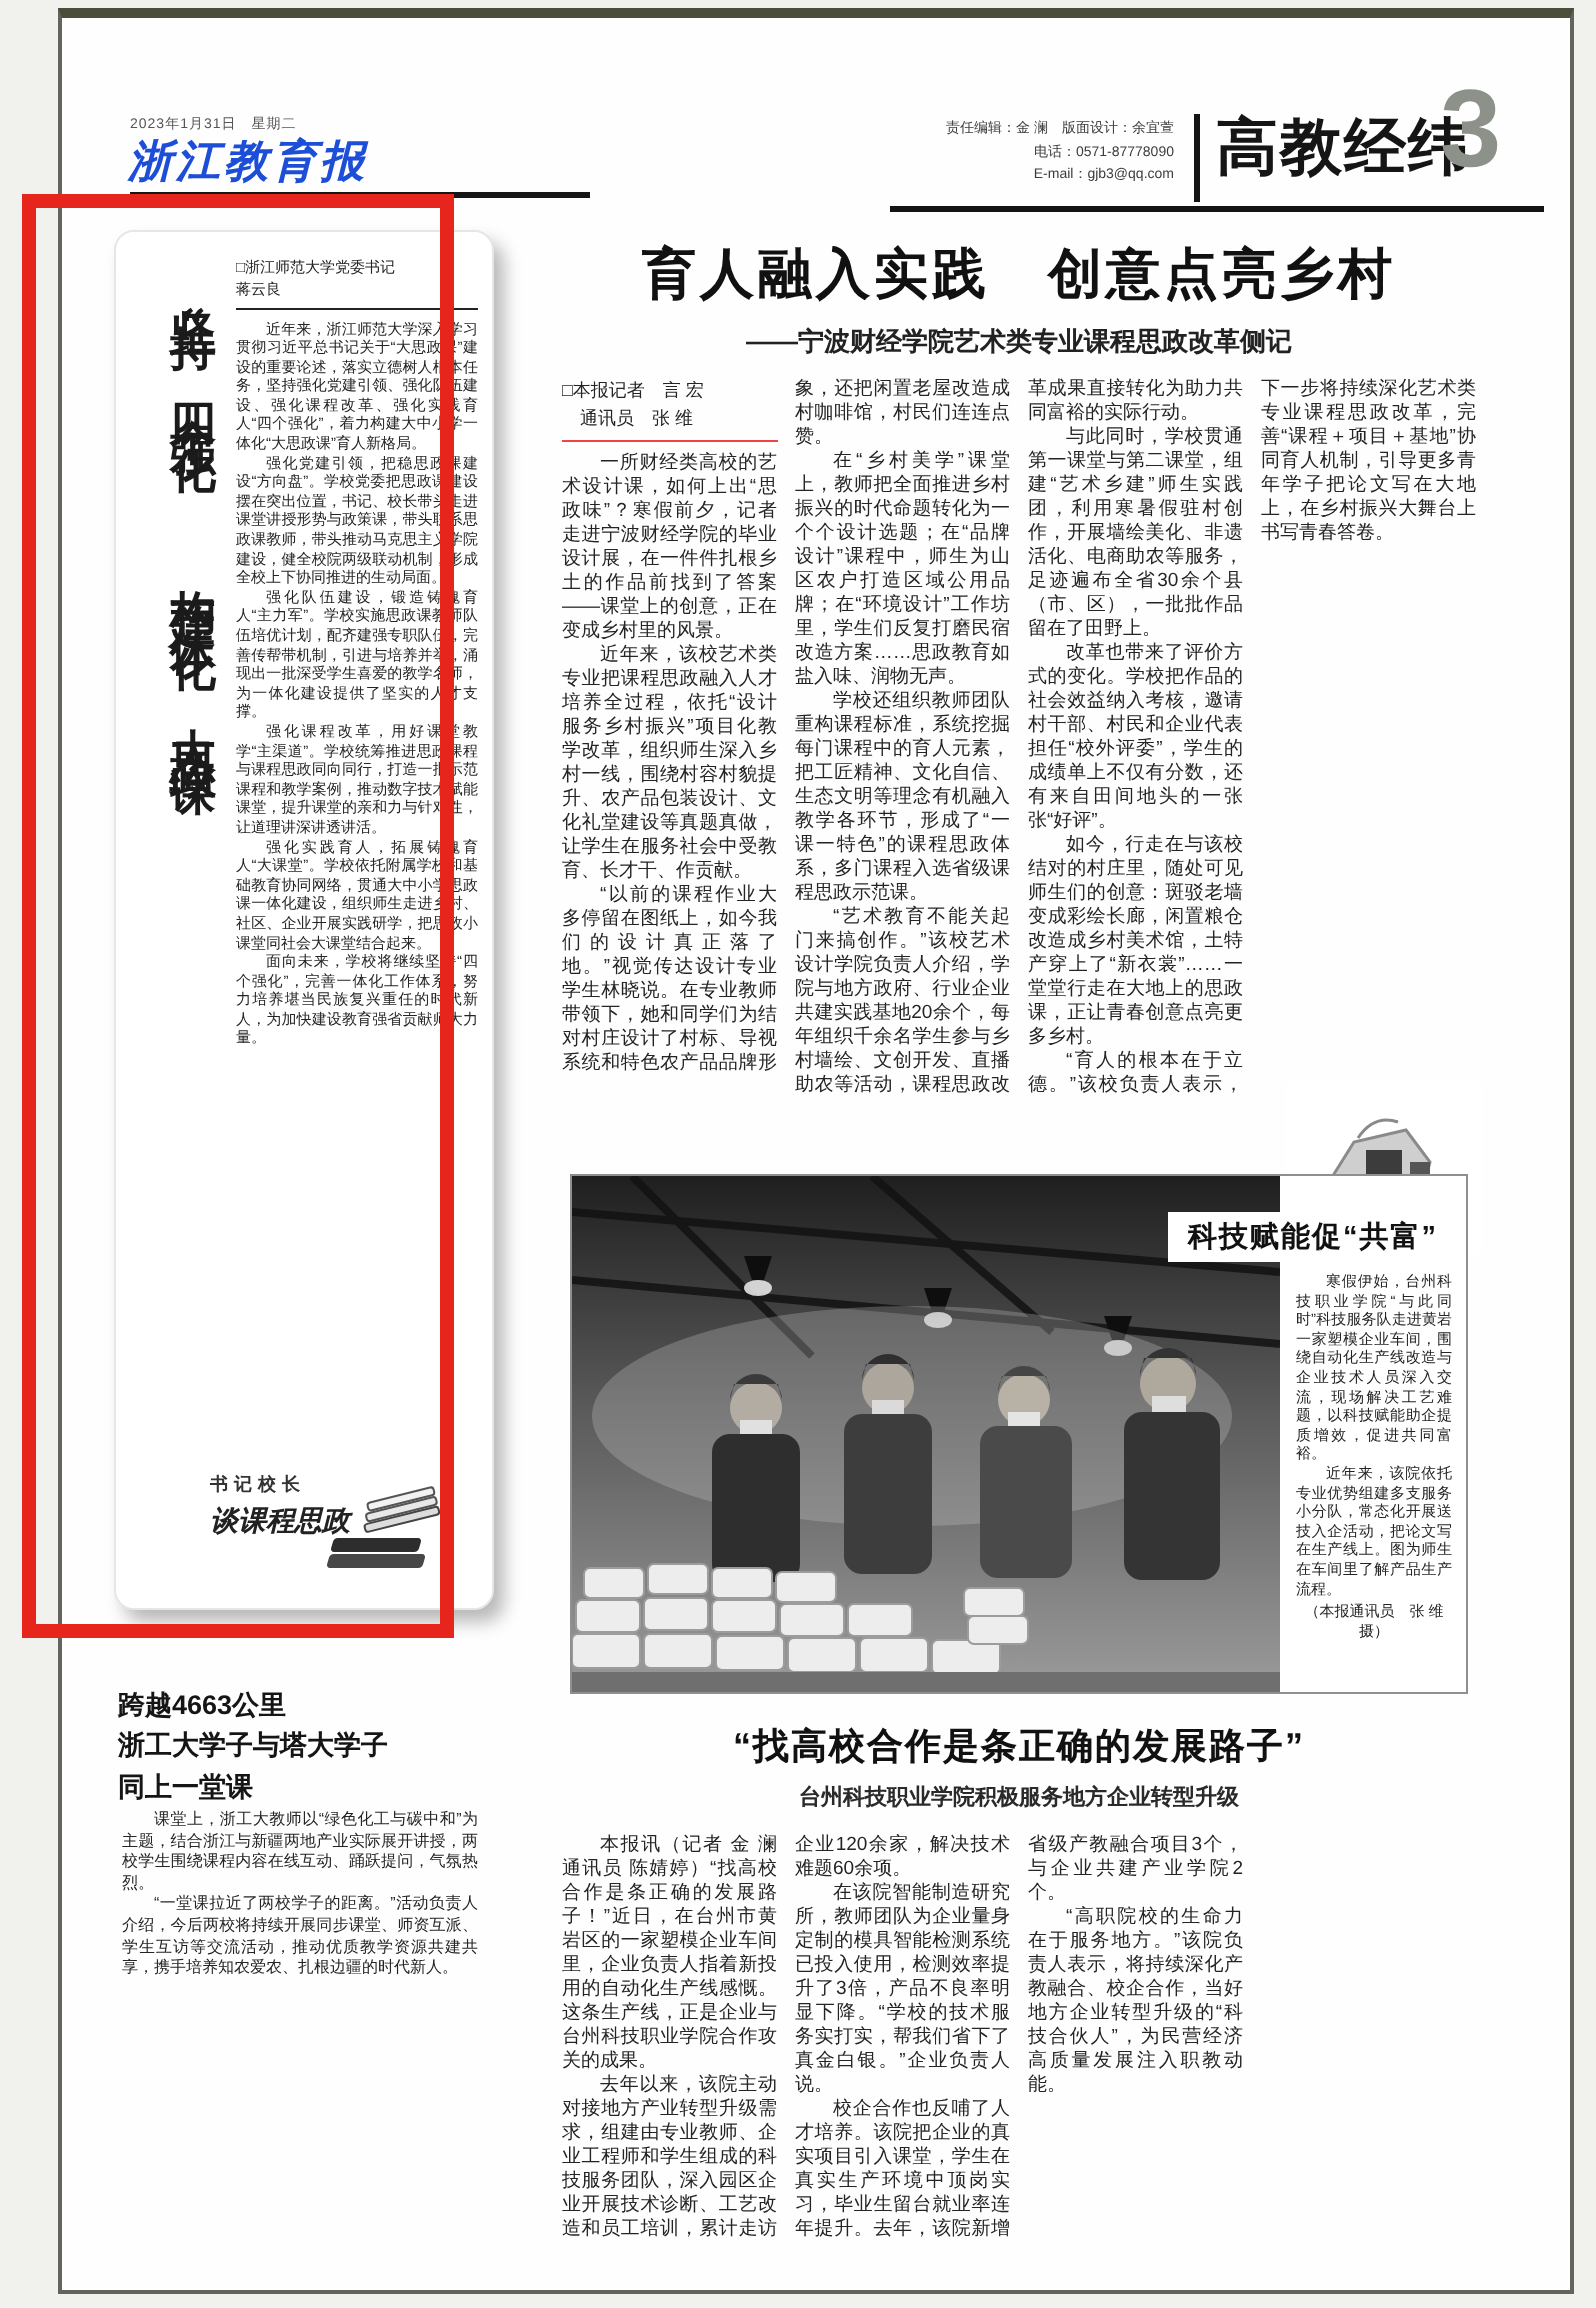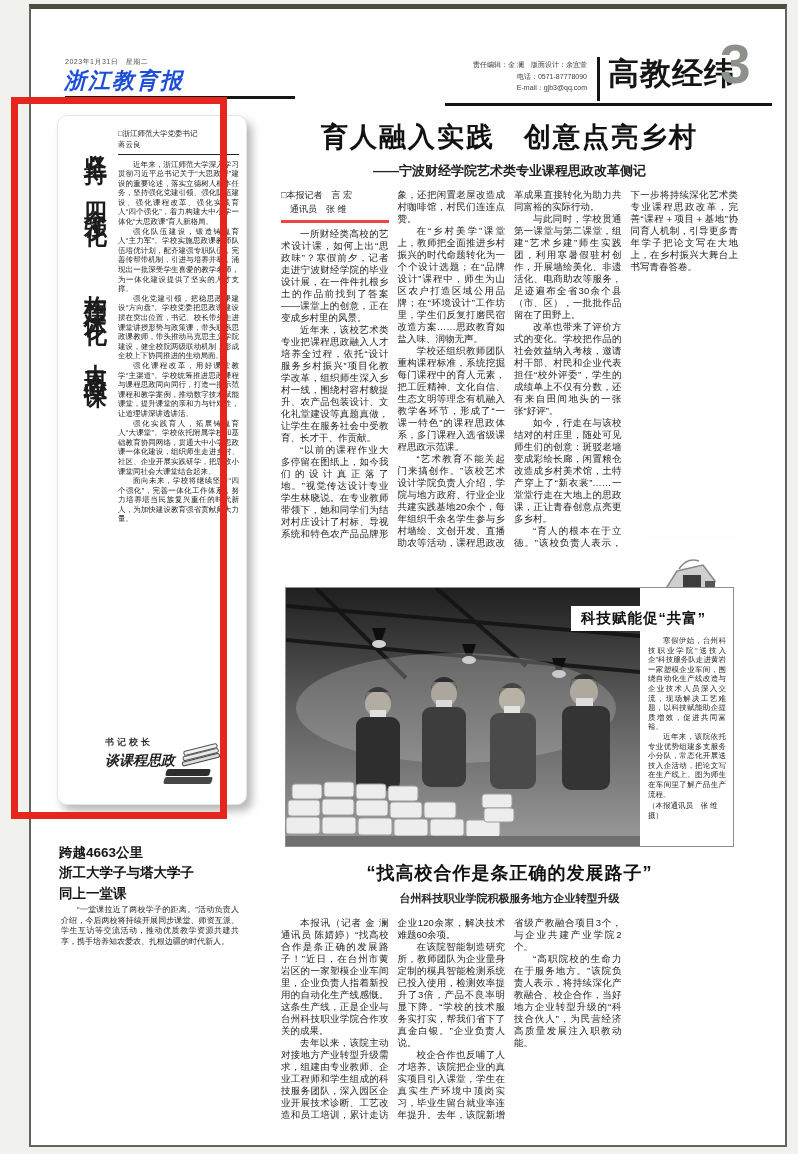--- a/index.html
+++ b/index.html
@@ -31,30 +31,30 @@
   .badge-l1{font-size:9px;font-weight:700;letter-spacing:3px;color:#333;}
   .badge-l2{font-size:14px;font-weight:700;font-style:italic;font-family:"DejaVu Serif",serif;color:#222;margin-top:3px;}
   .badge svg{position:absolute;right:0;bottom:2px;}
   
   .main-art{left:250px;top:110px;width:457px;}
   .main-title{text-align:center;font-size:27px;font-weight:900;letter-spacing:2px;color:#111;}
   .main-sub{text-align:center;font-size:13px;font-weight:700;color:#222;margin-top:7px;}
   .cols{column-count:4;column-gap:9px;column-fill:auto;font-size:9.5px;line-height:12px;text-align:justify;color:#242424;overflow:hidden;}
   .cols p{text-indent:2em;}
   .main-body{margin-top:9px;height:360px;position:relative;}
-  .byline{font-size:9px;line-height:1.55;border-bottom:3px solid #ef4444;padding-bottom:3px;margin-bottom:5px;}
+  .byline{font-size:9px;line-height:1.55;border-bottom:1px solid #ef4444;padding-bottom:3px;margin-bottom:5px;}
   .byline p{text-indent:0;}
   .end-illo{left:362px;top:352px;width:98px;height:86px;background:#fff;}
   
   .photo-block{left:254px;top:578px;width:449px;height:260px;border:1px solid #8f8f8f;background:#fff;box-sizing:border-box;display:flex;}
   .photo-wrap{width:354px;height:258px;flex:none;}
   .cap-panel{flex:1;position:relative;padding:48px 7px 8px 8px;box-sizing:border-box;font-size:7.5px;line-height:9.6px;text-align:justify;color:#242424;overflow:hidden;}
   .cap-panel p{text-indent:2em;}
-  .cap-panel p:last-child{text-indent:0;text-align:left;margin-top:2px;}
-  .photo-title{position:absolute;top:18px;right:20px;background:#fff;padding:3px 7px 3px 10px;font-size:14.5px;font-weight:800;letter-spacing:1px;color:#111;white-space:nowrap;}
+  .cap-panel p:last-child{text-indent:0;text-align:center;margin-top:2px;}
+  .photo-title{position:absolute;top:18px;right:7px;background:#fff;padding:3px 7px 3px 10px;font-size:14.5px;font-weight:800;letter-spacing:1px;color:#111;white-space:nowrap;}
   
   .bl-title{left:28px;top:834px;font-size:13.5px;line-height:1.5;font-weight:800;color:#151515;}
   .bl-title p{margin:0;}
   .bl-body{left:30px;top:896px;width:178px;height:235px;font-size:8px;line-height:10.6px;text-align:justify;color:#242424;overflow:hidden;}
   .bl-body p{text-indent:2em;}
   
   .br-art{left:250px;top:852px;width:457px;}
   .br-title{text-align:center;font-size:18px;font-weight:900;letter-spacing:1px;color:#111;}
   .br-sub{text-align:center;font-size:11px;font-weight:700;color:#2a2a2a;margin-top:6px;}
   .br-body{margin-top:11px;height:204px;}
@@ -80,22 +80,22 @@
 
   <div class="abs card">
     <div class="abs v-title">坚持“四个强化”　构建一体化“大思政课”</div>
     <div class="abs card-content">
       <div class="l-byline">
         <p>□浙江师范大学党委书记</p>
         <p>蒋云良</p>
       </div>
       <div class="l-body">
           <p>近年来，浙江师范大学深入学习贯彻习近平总书记关于“大思政课”建设的重要论述，落实立德树人根本任务，坚持强化党建引领、强化队伍建设、强化课程改革、强化实践育人“四个强化”，着力构建大中小学一体化“大思政课”育人新格局。</p>
+          <p>强化党建引领，把稳思政课建设“方向盘”。学校党委把思政课建设摆在突出位置，书记、校长带头走进课堂讲授形势与政策课，带头联系思政课教师，带头推动马克思主义学院建设，健全校院两级联动机制，形成全校上下协同推进的生动局面。</p>
           <p>强化队伍建设，锻造铸魂育人“主力军”。学校实施思政课教师队伍培优计划，配齐建强专职队伍，完善传帮带机制，引进与培养并举，涌现出一批深受学生喜爱的教学名师，为一体化建设提供了坚实的人才支撑。</p>
-          <p>强化党建引领，把稳思政课建设“方向盘”。学校党委把思政课建设摆在突出位置，书记、校长带头走进课堂讲授形势与政策课，带头联系思政课教师，带头推动马克思主义学院建设，健全校院两级联动机制，形成全校上下协同推进的生动局面。</p>
           <p>强化课程改革，用好课堂教学“主渠道”。学校统筹推进思政课程与课程思政同向同行，打造一批示范课程和教学案例，推动数字技术赋能课堂，提升课堂的亲和力与针对性，让道理讲深讲透讲活。</p>
           <p>强化实践育人，拓展铸魂育人“大课堂”。学校依托附属学校和基础教育协同网络，贯通大中小学思政课一体化建设，组织师生走进乡村、社区、企业开展实践研学，把思政小课堂同社会大课堂结合起来。</p>
           <p>面向未来，学校将继续坚持“四个强化”，完善一体化工作体系，努力培养堪当民族复兴重任的时代新人，为加快建设教育强省贡献师大力量。</p>
         </div>
       <div class="abs badge">
         <div class="abs badge-txt">
           <div class="badge-l1">书记校长</div>
           <div class="badge-l2">谈课程思政</div>
         </div>
         <svg width="64" height="46" viewBox="0 0 64 46">
@@ -201,33 +201,34 @@
               <rect x="144" y="231" width="34" height="17" rx="3"></rect>
               <rect x="180" y="232" width="34" height="17" rx="3"></rect>
             <rect x="196" y="206" width="30" height="14" rx="3"></rect>
               <rect x="198" y="220" width="30" height="14" rx="3"></rect>
           </g>
         </g>
         <rect x="0" y="248" width="354" height="10" fill="#6f6f6f"></rect>
       </svg>
     </div>
     <div class="cap-panel">
-        <p>寒假伊始，台州科技职业学院“送技入企”科技服务队走进黄岩一家塑模企业车间，围绕自动化生产线改造与企业技术人员深入交流，现场解决工艺难题，以科技赋能助企提质增效，促进共同富裕。</p>
+        <p>寒假伊始，台州科技职业学院“与此同时”科技服务队走进黄岩一家塑模企业车间，围绕自动化生产线改造与企业技术人员深入交流，现场解决工艺难题，以科技赋能助企提质增效，促进共同富裕。</p>
         <p>近年来，该院依托专业优势组建多支服务小分队，常态化开展送技入企活动，把论文写在生产线上。图为师生在车间里了解产品生产流程。</p>
         <p>（本报通讯员　张 维 摄）</p>
       </div>
     <div class="photo-title">科技赋能促“共富”</div>
   </div>
 
   <div class="abs bl-title">
       <p>跨越4663公里</p>
       <p>浙工大学子与塔大学子</p>
       <p>同上一堂课</p>
     </div>
   <div class="abs bl-body">
+      <p>课堂上，浙工大教师以“绿色化工与碳中和”为主题，结合浙江与新疆两地产业实际展开讲授，两校学生围绕课程内容在线互动、踊跃提问，气氛热烈。</p>
       <p>“一堂课拉近了两校学子的距离。”活动负责人介绍，今后两校将持续开展同步课堂、师资互派、学生互访等交流活动，推动优质教学资源共建共享，携手培养知农爱农、扎根边疆的时代新人。</p>
     </div>
 
   <div class="abs br-art">
     <div class="br-title">“找高校合作是条正确的发展路子”</div>
     <div class="br-sub">台州科技职业学院积极服务地方企业转型升级</div>
     <div class="cols br-body">
         <p>本报讯（记者 金 澜 通讯员 陈婧婷）“找高校合作是条正确的发展路子！”近日，在台州市黄岩区的一家塑模企业车间里，企业负责人指着新投用的自动化生产线感慨。这条生产线，正是企业与台州科技职业学院合作攻关的成果。</p>
         <p>去年以来，该院主动对接地方产业转型升级需求，组建由专业教师、企业工程师和学生组成的科技服务团队，深入园区企业开展技术诊断、工艺改造和员工培训，累计走访企业120余家，解决技术难题60余项。</p>
         <p>在该院智能制造研究所，教师团队为企业量身定制的模具智能检测系统已投入使用，检测效率提升了3倍，产品不良率明显下降。“学校的技术服务实打实，帮我们省下了真金白银。”企业负责人说。</p>

